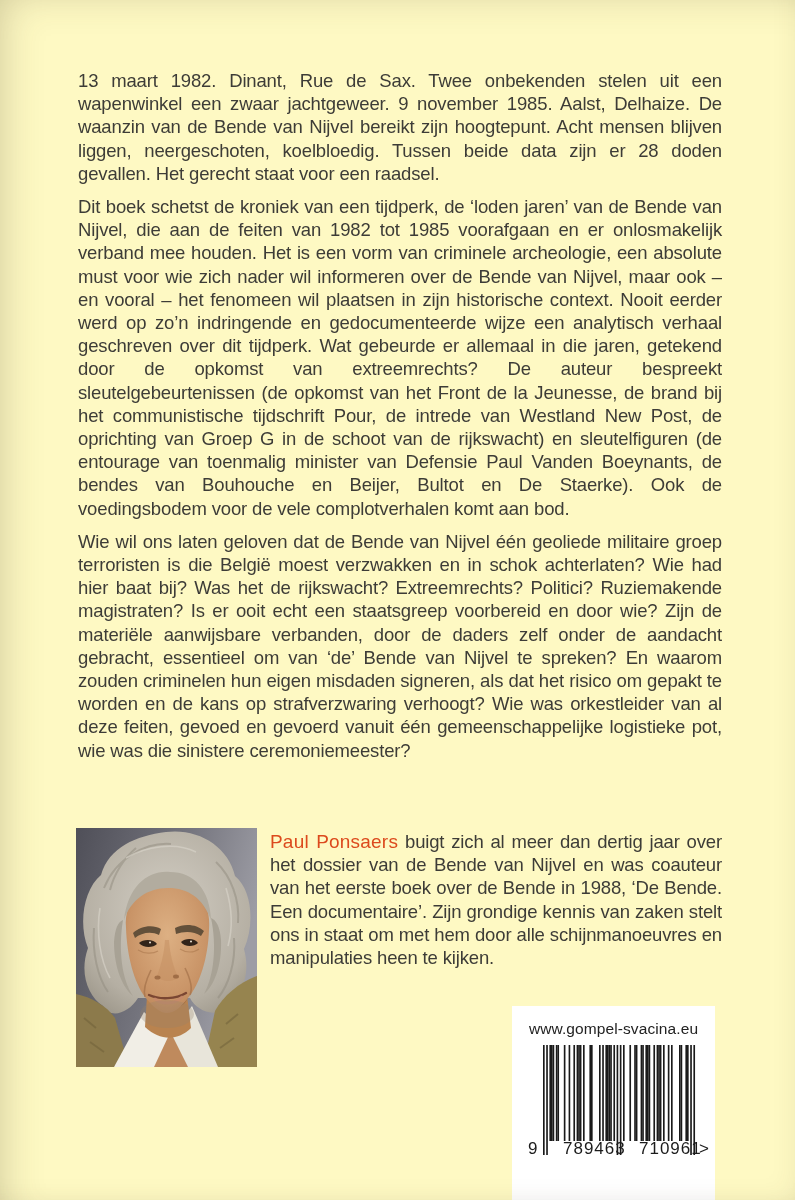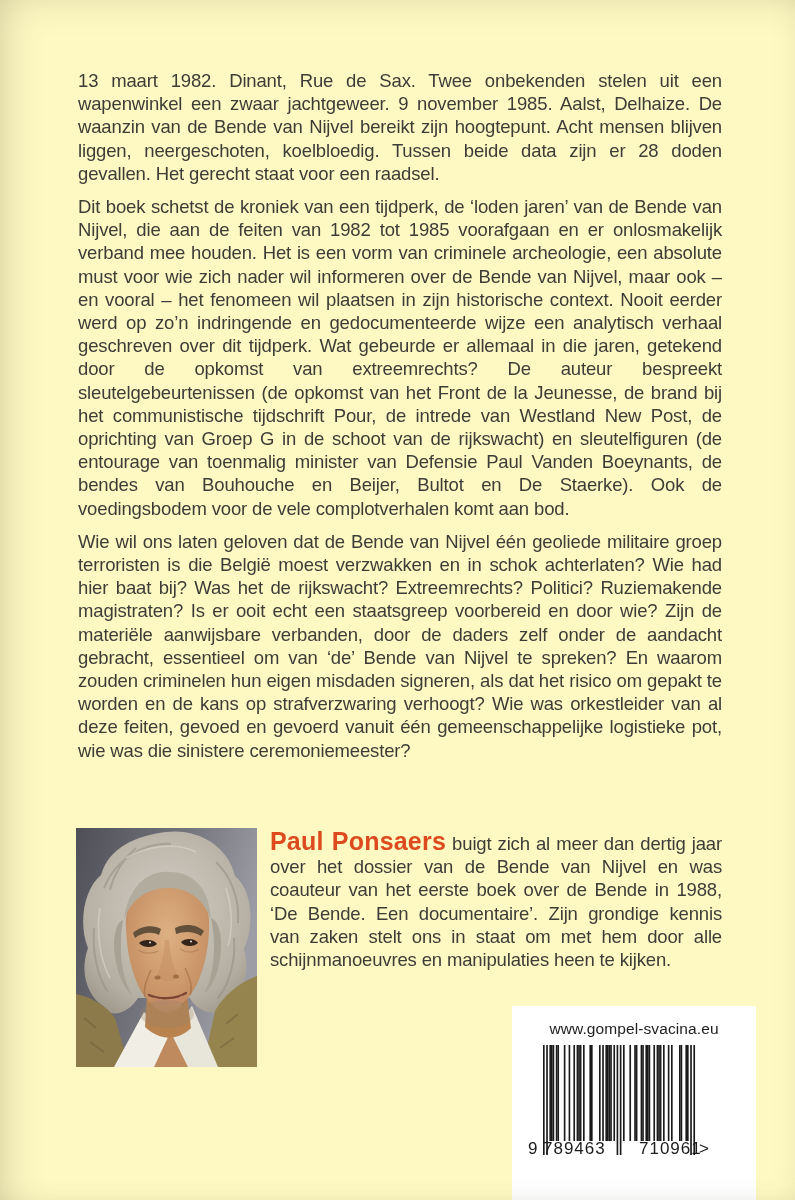--- a/index.html
+++ b/index.html
@@ -28,41 +28,41 @@
   
   .author-row{position:absolute;left:76px;top:828px;width:646px;display:flex;}
   .photo-frame{width:181px;height:239px;flex:0 0 181px;overflow:hidden;}
   .photo-frame svg{display:block;}
   .bio{
     margin:2px 0 0 13px;width:452px;
     color:#3d3c37;font-size:18.5px;line-height:23.2px;
     letter-spacing:-0.15px;text-align:justify;
   }
   .seg-author-name{
-    color:#dc4a1d;font-weight:bold;font-size:25px;
+    color:#dc4a1d;font-weight:normal;font-size:19px;
     letter-spacing:0.2px;
   }
   
   .barcode-box{
-    position:absolute;left:512px;top:1006px;width:244px;height:194px;
+    position:absolute;left:512px;top:1006px;width:203px;height:194px;
     background:#ffffff;
   }
   .website{
     margin-top:14px;text-align:center;
     color:#222222;font-size:15.5px;letter-spacing:0.1px;
   }
   .barcode-wrap{position:relative;width:152px;margin:7px auto 0 31px;height:135px;}
   .barcode-wrap svg{position:absolute;left:0;top:0;}
   .barcode-wrap svg rect{fill:#1a1a1a;}
   .isbn-digit{
     position:absolute;top:94px;color:#1c1c1c;
     font-size:17px;letter-spacing:1px;white-space:nowrap;
   }
   .isbn-lead{left:-15px;}
-  .isbn-g1{left:0;}
+  .isbn-g1{left:20px;}
   .isbn-g2{left:96px;}
   .isbn-arrow{left:156px;letter-spacing:0;}
 </style>
 </head>
 <body>
 
 <div class="cover">
 
   <main class="text-block">
     <p><span>13 maart 1982. Dinant, Rue de Sax. Twee onbekenden stelen uit een wapenwinkel een zwaar jachtgeweer. 9 november 1985. Aalst, Delhaize. De waanzin van de Bende van Nijvel bereikt zijn hoogtepunt. Acht mensen blijven liggen, neergeschoten, koelbloedig. Tussen beide data zijn er 28 doden gevallen. Het gerecht staat voor een raadsel.</span></p>

